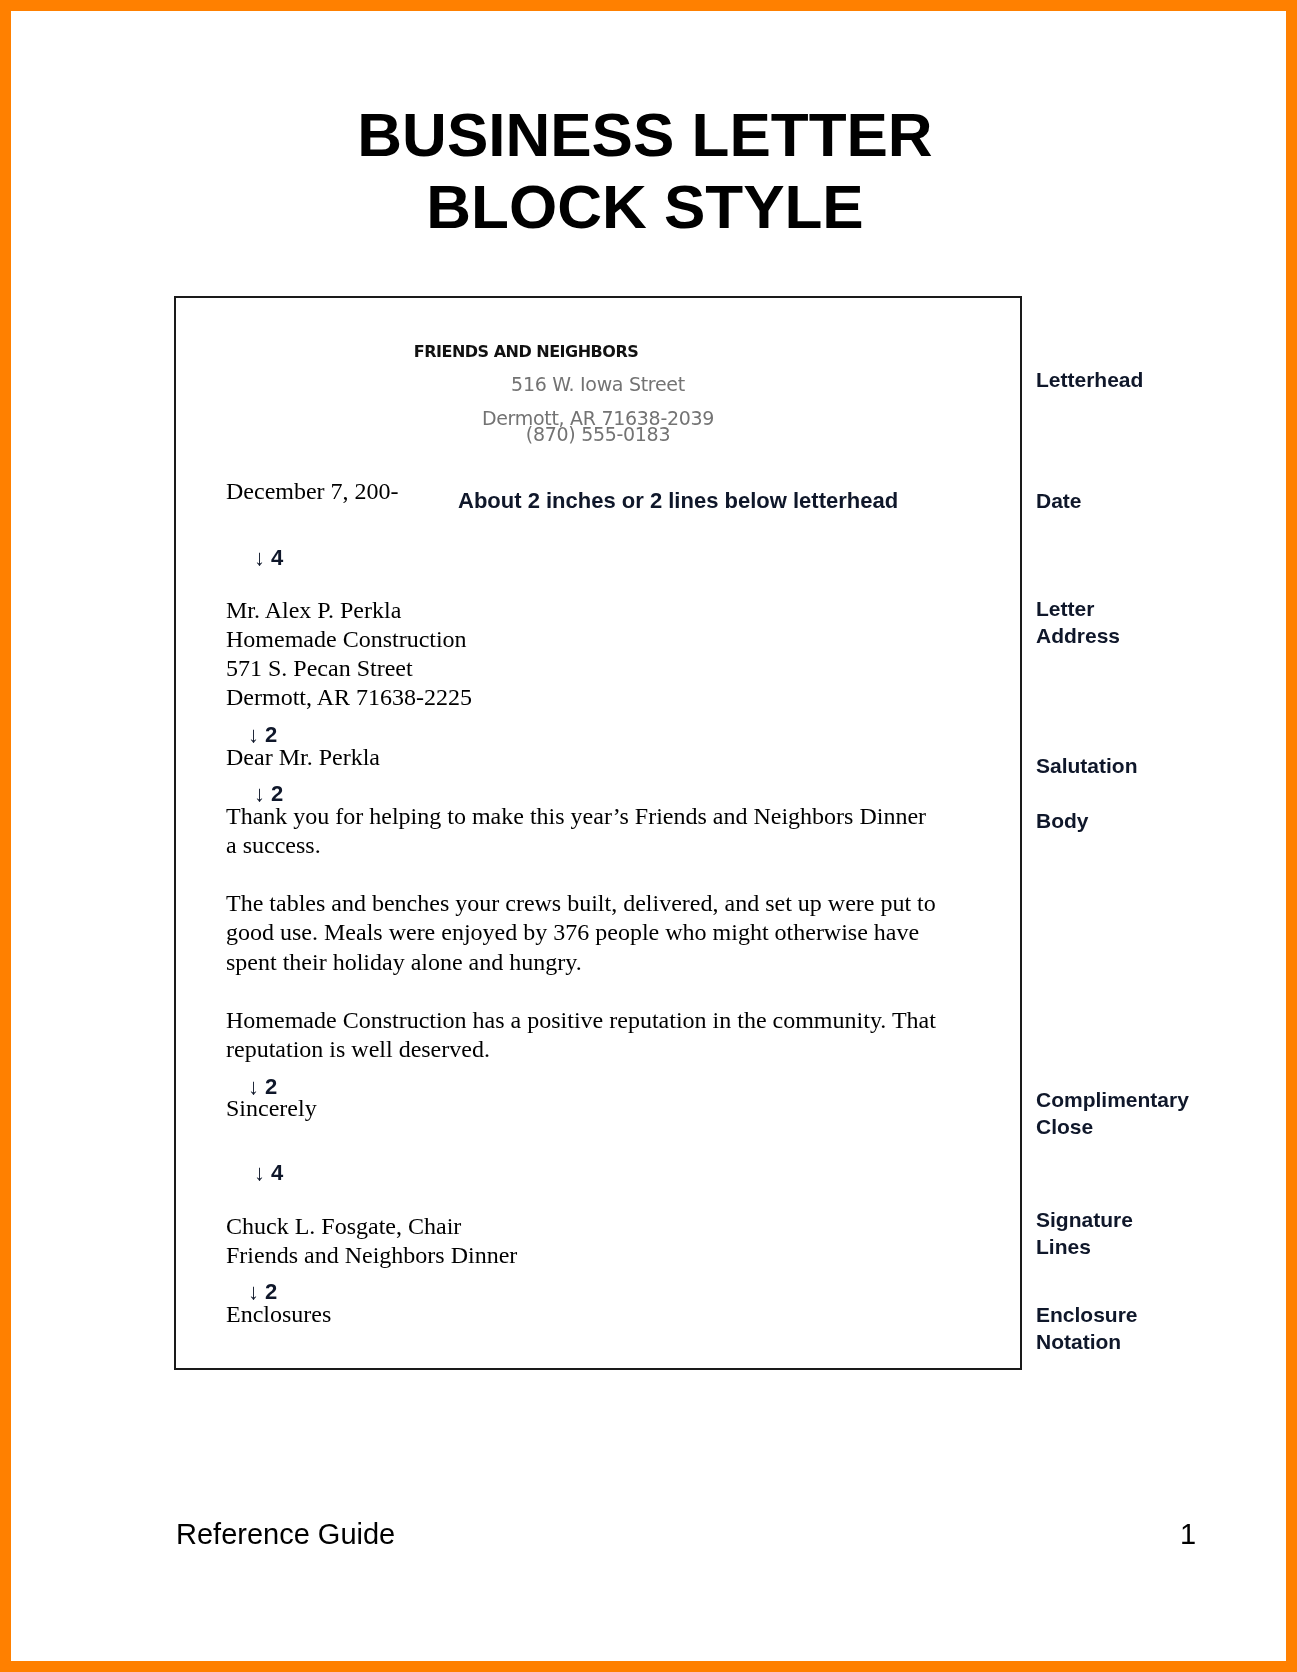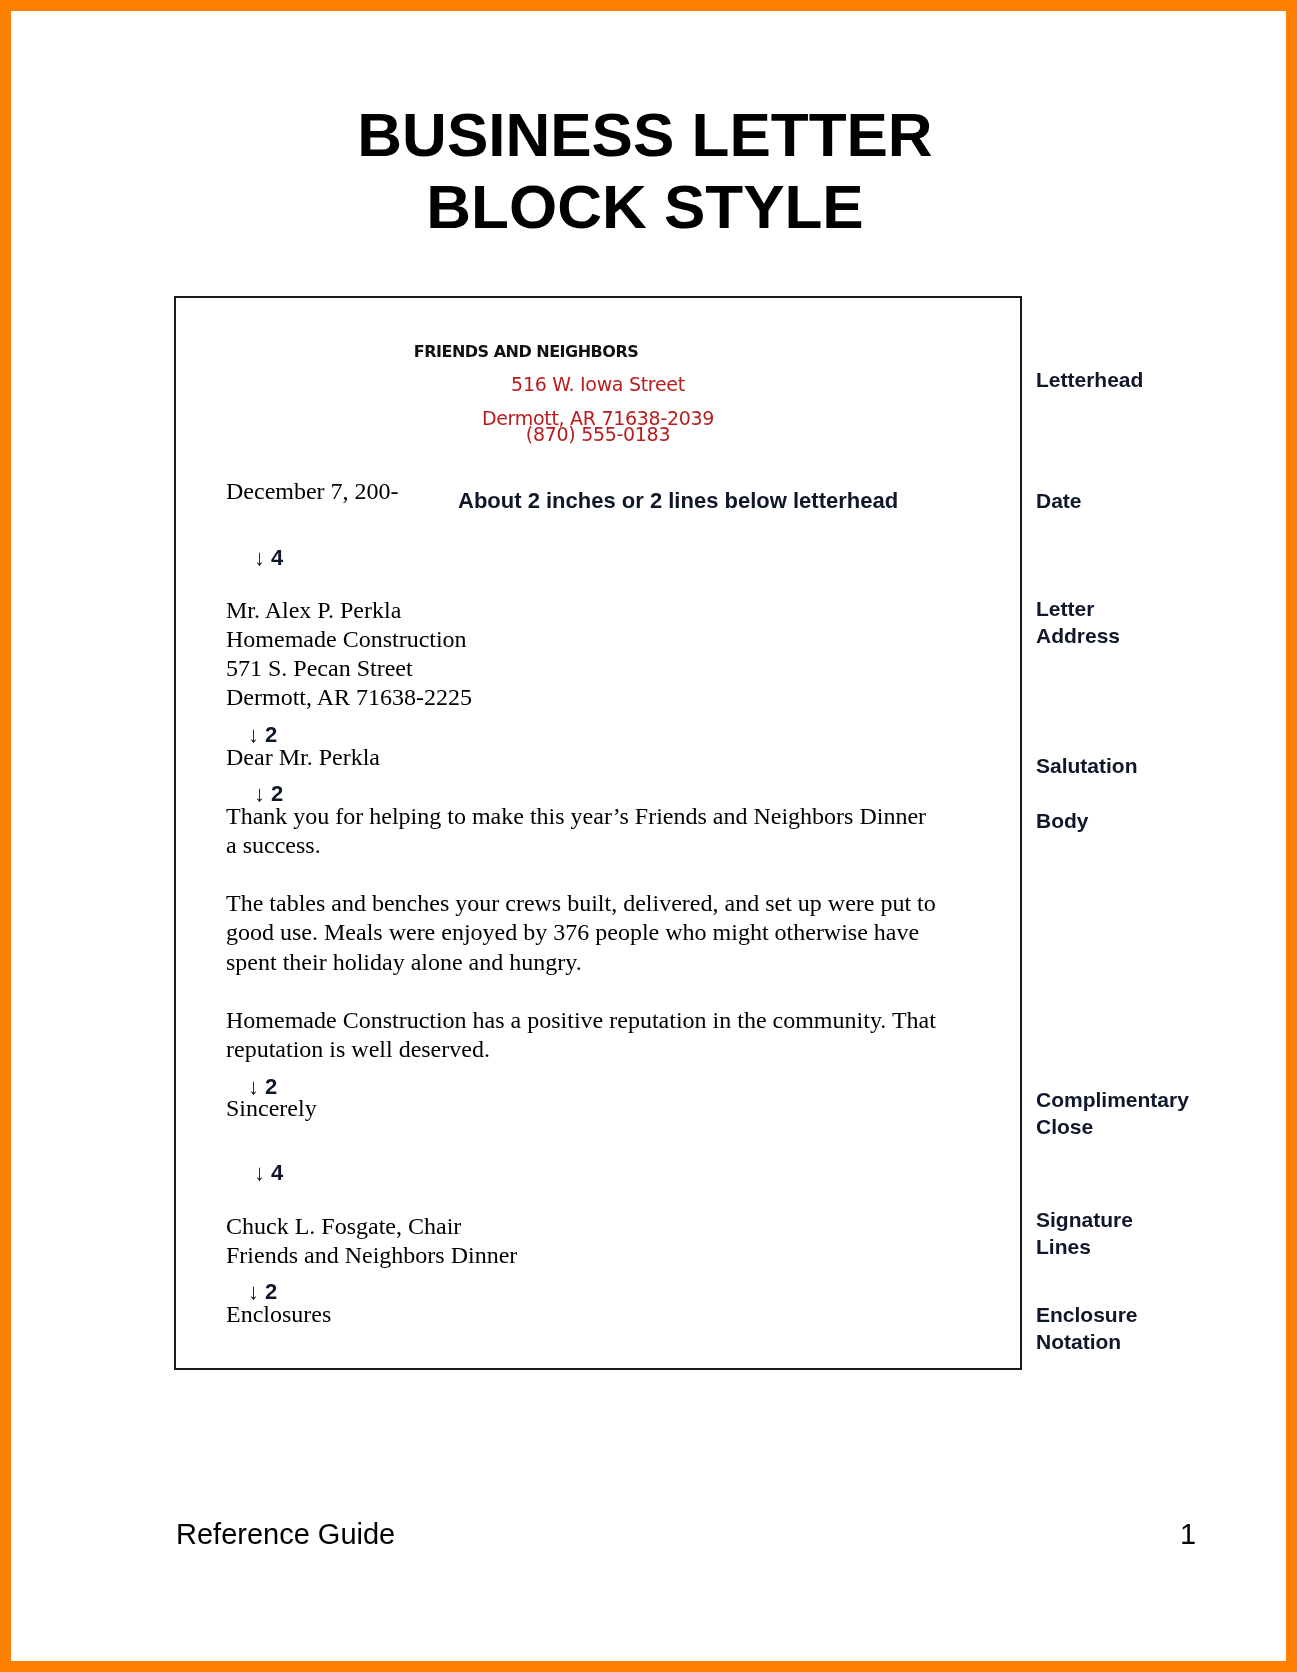--- a/index.html
+++ b/index.html
@@ -22,21 +22,21 @@
       position: absolute; left: 174px; top: 296px; width: 848px; height: 1074px;
       box-sizing: border-box; border: 2px solid #1a1a1a;
     }
     .lh-name {
       left: 174px; width: 704px; text-align: center;
       font-family: "DejaVu Sans", sans-serif; font-weight: bold; font-size: 16px; color: #111;
       letter-spacing: -0.5px;
     }
     .lh-line {
       left: 174px; width: 848px; text-align: center;
-      font-family: "DejaVu Sans", sans-serif; font-size: 19px; color: #b91c1c;
+      font-family: "DejaVu Sans", sans-serif; font-size: 19px; color: #737373;
       letter-spacing: -0.3px;
     }
     .serif {
       left: 226px; font-family: "Liberation Serif", serif; font-size: 24px; color: #000000;
       line-height: 29px;
     }
     .green { color: #0f172a; font-family: "Liberation Sans", sans-serif; font-weight: bold; margin-top: 9px; }
     .note { font-size: 22px; }
     .arrow { font-size: 22px; }
     .label { left: 1036px; font-size: 21px; line-height: 27px; white-space: normal; width: 240px; }

